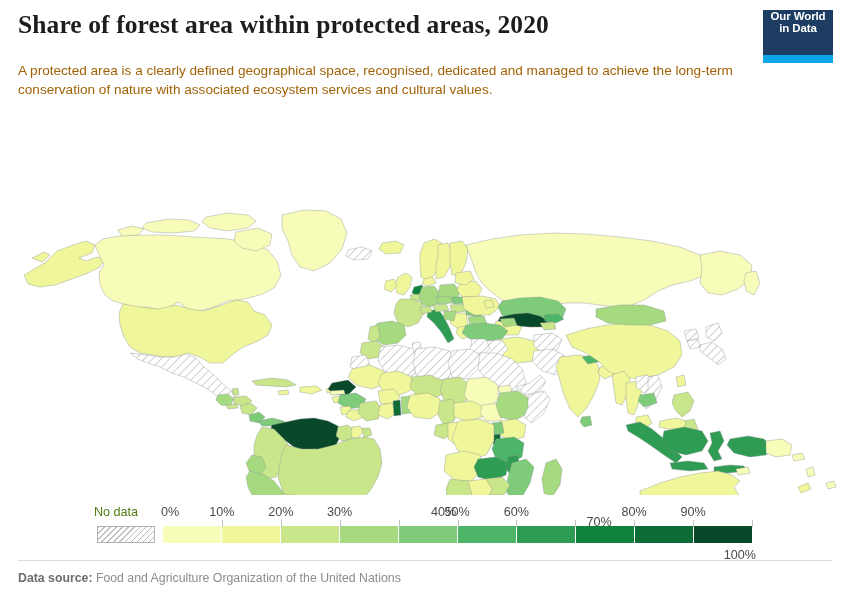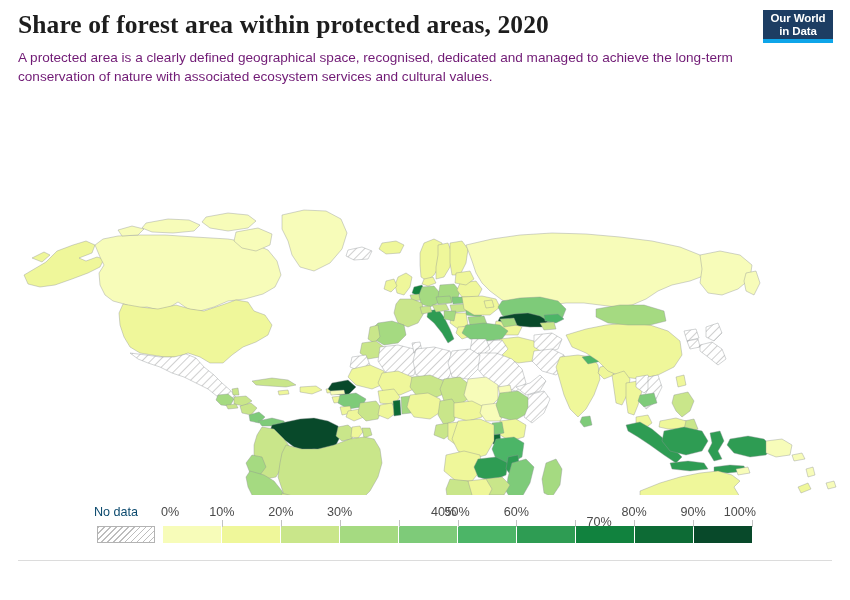--- a/index.html
+++ b/index.html
@@ -39,40 +39,39 @@
     color: #1d1d1d;
     letter-spacing: 0.1px;
     line-height: 30px;
     margin: 0;
     white-space: nowrap;
   }
   .subtitle {
     font-family: "Liberation Sans", sans-serif;
     font-size: 13.6px;
     font-weight: 400;
-    color: #701a75;
+    color: #a16207;
     line-height: 19px;
-    margin: 8px 0 0 0;
+    margin: 21px 0 0 0;
     max-width: 715px;
   }
 
   
   .owid-logo {
     position: absolute;
     right: 17px;
     top: 10px;
     width: 70px;
-    height: 33px;
+    height: 53px;
     background: #1d3d63;
-    border-bottom: 4px solid #0ea5e9;
+    border-bottom: 8px solid #0ea5e9;
     box-sizing: border-box;
     display: flex;
     flex-direction: column;
     align-items: center;
-    justify-content: center;
     line-height: 1.08;
   }
   .owid-logo span {
     display: block;
     color: #ffffff;
     font-family: "Liberation Sans", sans-serif;
     font-size: 11.5px;
     font-weight: 700;
     text-align: center;
     letter-spacing: -0.1px;
@@ -120,21 +119,21 @@
     font-size: 12.6px;
     color: #4a4a4a;
     white-space: nowrap;
   }
   .nodata-label {
     position: absolute;
     top: 0;
     left: 94px;
     font-family: "Liberation Sans", sans-serif;
     font-size: 12.6px;
-    color: #0c4a6e;
+    color: #4d7c0f;
     white-space: nowrap;
   }
   .nodata-swatch {
     position: absolute;
     left: 97px;
     top: 21px;
     width: 58px;
     height: 17px;
     border: 1px solid #b3b3b3;
     box-sizing: border-box;
@@ -409,21 +408,21 @@
         <div class="legend-label" style="left: 161px;">0%</div>
         <div class="legend-label" style="left: 221.9px; transform: translateX(-50%);">10%</div>
         <div class="legend-label" style="left: 280.8px; transform: translateX(-50%);">20%</div>
         <div class="legend-label" style="left: 339.7px; transform: translateX(-50%);">30%</div>
         <div class="legend-label" style="left: 398.6px; transform: translateX(-50%); margin-left: 45px;">40%</div>
         <div class="legend-label" style="left: 457px; transform: translateX(-50%);">50%</div>
         <div class="legend-label" style="left: 516.4px; transform: translateX(-50%);">60%</div>
         <div class="legend-label" style="left: 599px; transform: translateX(-50%); margin-top: 10px;">70%</div>
         <div class="legend-label" style="left: 634.2px; transform: translateX(-50%);">80%</div>
         <div class="legend-label" style="left: 693.1px; transform: translateX(-50%);">90%</div>
-        <div class="legend-label" style="left: auto; right: 94px;">100%</div>
+        <div class="legend-label" style="left: auto; right: 94px; margin-top: 43px;">100%</div>
       </div>
     <div class="nodata-label">No data</div>
     <div class="nodata-swatch"></div>
     <div class="bar">
         <div class="bin" style="background-color: rgb(247, 252, 185);"></div>
         <div class="bin" style="background-color: rgb(239, 247, 154);"></div>
         <div class="bin" style="background-color: rgb(201, 230, 138);"></div>
         <div class="bin" style="background-color: rgb(165, 218, 129);"></div>
         <div class="bin" style="background-color: rgb(126, 203, 121);"></div>
         <div class="bin" style="background-color: rgb(76, 181, 103);"></div>
@@ -439,15 +438,19 @@
       <div class="tick" style="left: 457.5px;"></div>
       <div class="tick" style="left: 516.4px;"></div>
       <div class="tick" style="left: 575.3px;"></div>
       <div class="tick" style="left: 634.2px;"></div>
       <div class="tick" style="left: 693.1px;"></div>
       <div class="tick" style="left: 752px;"></div>
     </div>
 
   <div class="footer-rule"></div>
   <div class="footer">
+    <div class="footer-left">
+      <b>Data source:</b>
+      <span>Food and Agriculture Organization of the United Nations</span>
+    </div>
   </div>
 
 </div>
 
 </body></html>

